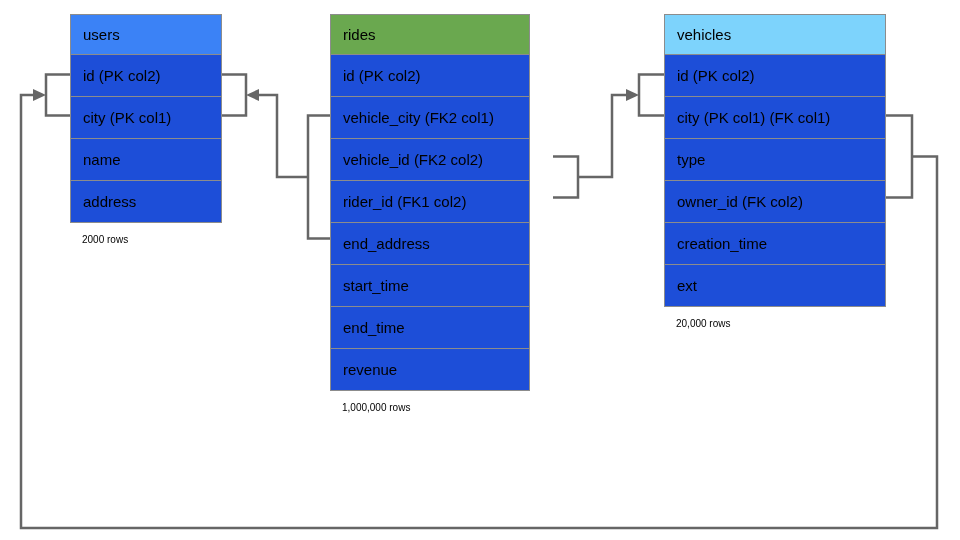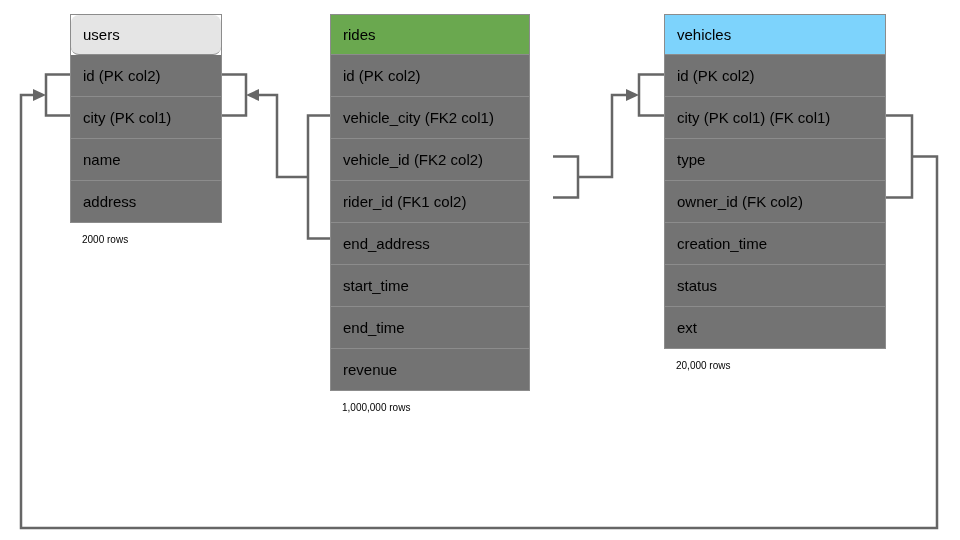--- a/index.html
+++ b/index.html
@@ -35,21 +35,21 @@
     overflow: hidden;
   }
   .tbl-row {
     height: 41px;
     line-height: 41px;
     padding-left: 12px;
     font-size: 15px;
     color: #000000;
     white-space: nowrap;
     overflow: hidden;
-    background: #737373;
+    background: #1d4ed8;
   }
   .tbl-row + .tbl-row {
     border-top: 1px solid #8c8c8c;
   }
   .row-count {
     margin-top: 11px;
     padding-left: 12px;
     font-size: 10px;
     color: #000000;
     white-space: nowrap;
@@ -75,21 +75,21 @@
   #rides-table  { left: 330px; top: 14px; width: 200px; }
   #vehicles-table { left: 664px; top: 14px; width: 222px; }
 </style>
 </head>
 <body>
 
 <div class="canvas">
 
   <div class="tbl-wrap" id="users-table">
     <div class="tbl">
-      <div class="tbl-header" style="background-color: #e5e5e5; border-radius: 8px;">users</div>
+      <div class="tbl-header" style="background-color: #3b82f6;">users</div>
       <div class="tbl-row">id (PK col2)</div>
       <div class="tbl-row">city (PK col1)</div>
       <div class="tbl-row">name</div>
       <div class="tbl-row">address</div>
     </div>
     <div class="row-count">2000 rows</div>
   </div>
 
   <div class="tbl-wrap" id="rides-table">
     <div class="tbl">
@@ -107,21 +107,20 @@
   </div>
 
   <div class="tbl-wrap" id="vehicles-table">
     <div class="tbl">
       <div class="tbl-header" style="background-color: #7dd3fc;">vehicles</div>
       <div class="tbl-row">id (PK col2)</div>
       <div class="tbl-row">city (PK col1) (FK col1)</div>
       <div class="tbl-row">type</div>
       <div class="tbl-row">owner_id (FK col2)</div>
       <div class="tbl-row">creation_time</div>
-      <div class="tbl-row">status</div>
       <div class="tbl-row">ext</div>
     </div>
     <div class="row-count">20,000 rows</div>
   </div>
 
   <svg class="connector-layer" viewBox="0 0 960 540">
 
     <path d="M222 74.5 H246 V115.5 H222 M330 115.5 H308 V238.5 H330 M308 177 H277 V95 H257"></path>
     <polygon points="246,95 259,89 259,101"></polygon>
 

